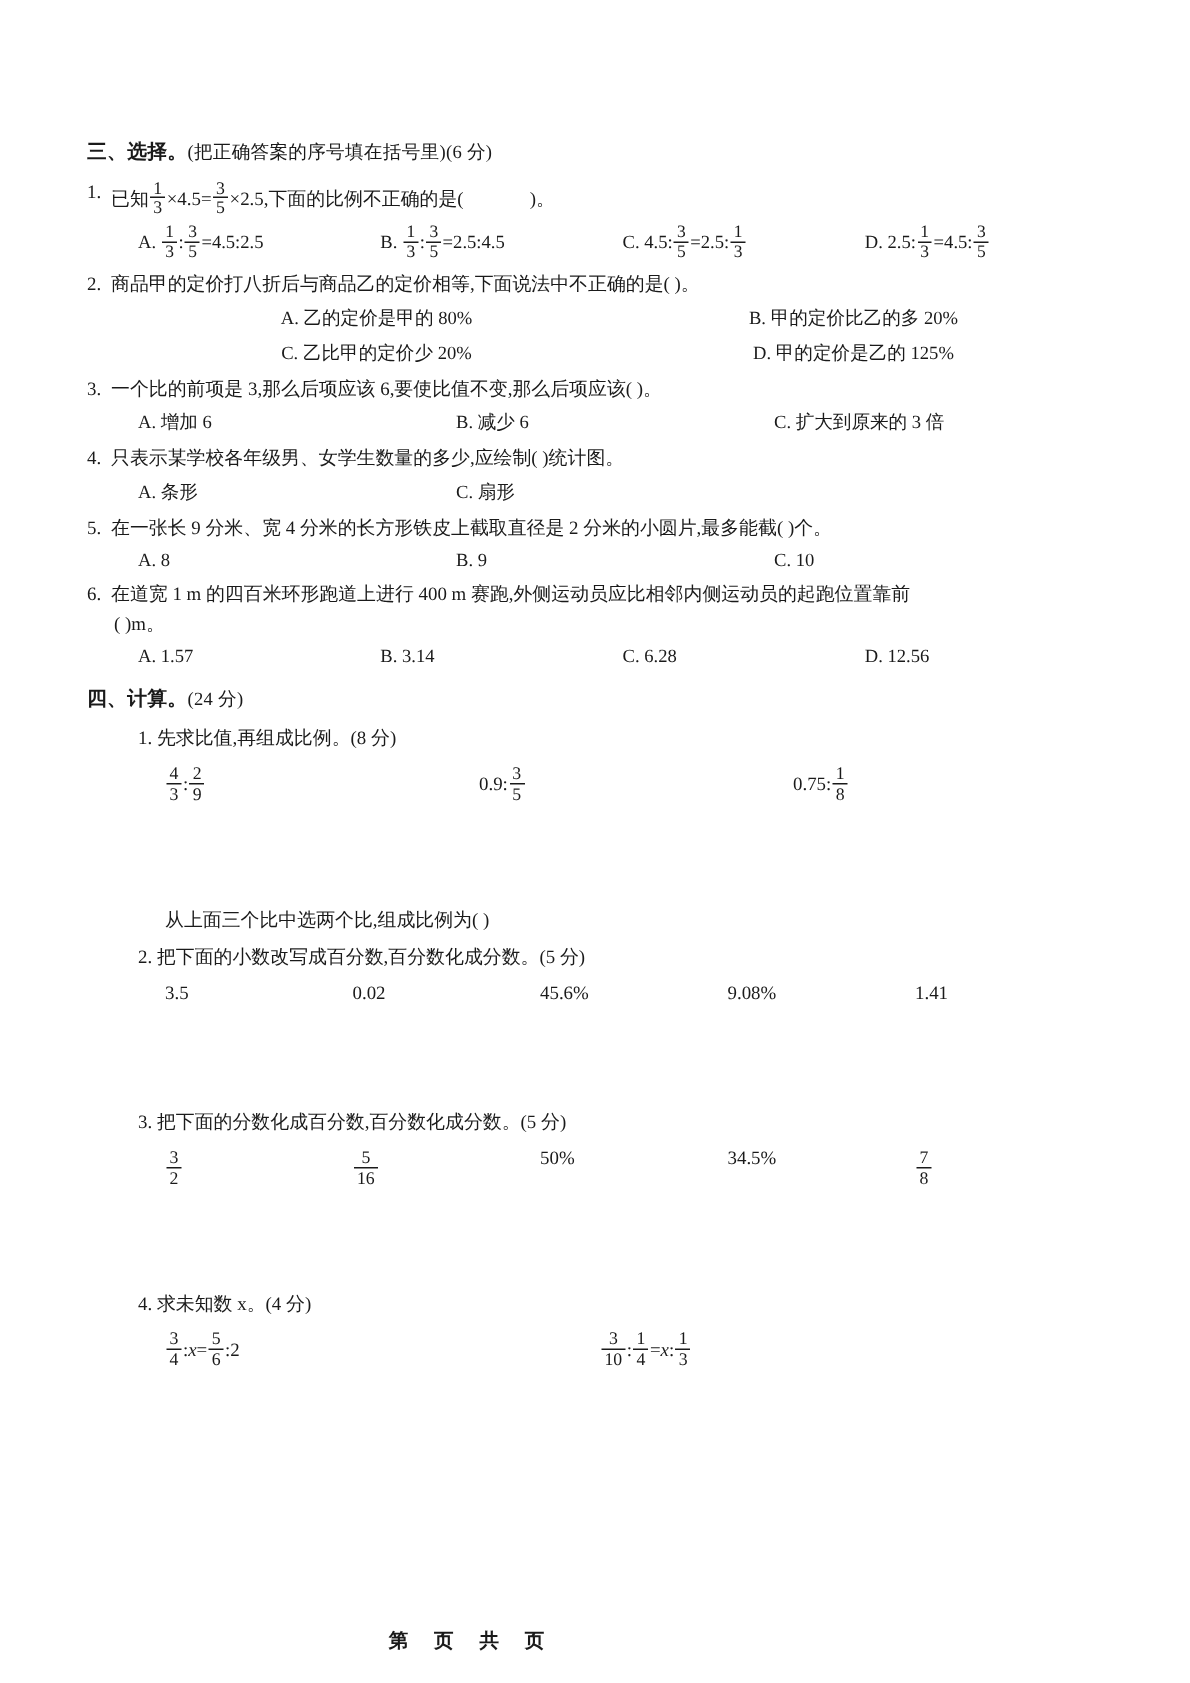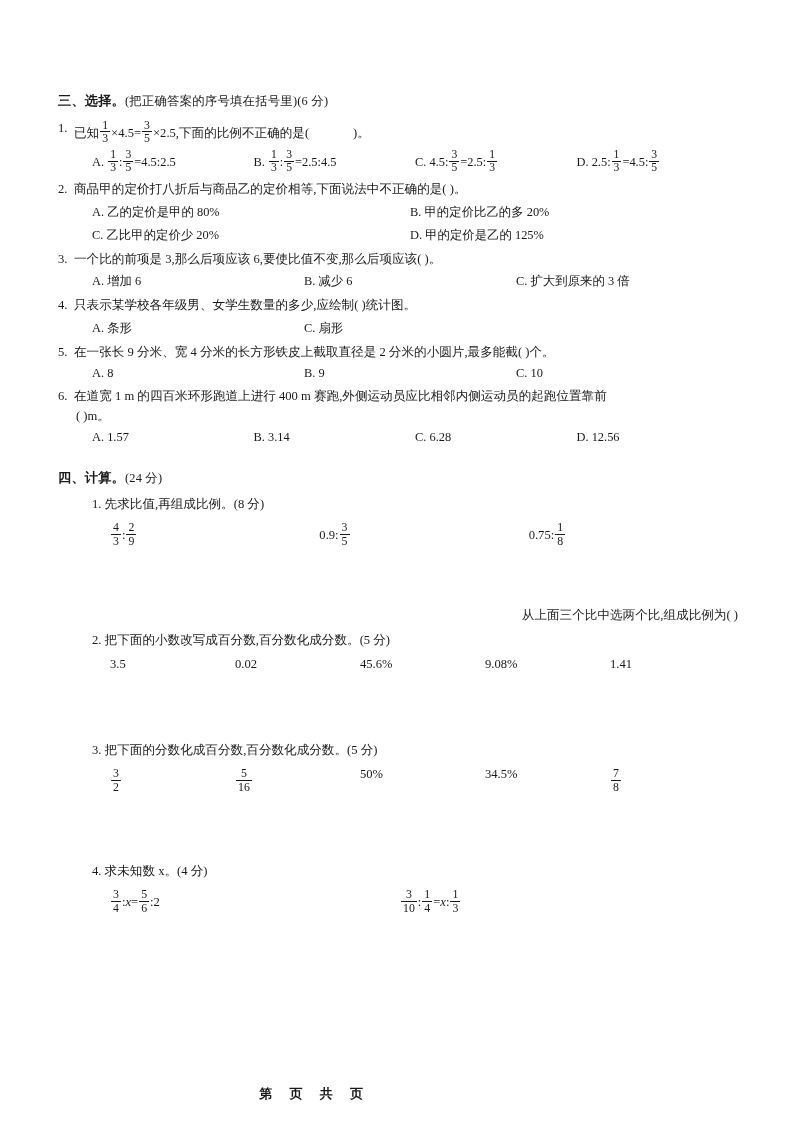--- a/index.html
+++ b/index.html
@@ -46,62 +46,61 @@
     left: 0;
     top: 0;
   }
   .opts {
     font-size: 12.4px;
     padding-left: 34px;
     display: flex;
     margin: 2px 0 6px 0;
   }
   .opts.three .op { width: 212px; }
-  .opts.two .op { width: 318px; }
+  .opts.two .op { width: 318px; text-align: center; }
   .opts.four .op { width: 166px; }
   .op { white-space: nowrap; }
   
   .frac {
     display: inline-block;
     vertical-align: -0.48em;
     text-align: center;
     font-size: 0.94em;
     line-height: 1.05;
     margin: 0 1px;
   }
   .frac .n { display: block; padding: 0 2px; }
   .frac .d { display: block; border-top: 1px solid #1a1a1a; padding: 0 2px; }
   .blank-par {
     display: inline-block;
     min-width: 44px;
   }
   .gap-xl { height: 54px; }
   .gap-xxl { height: 62px; }
   .sec2-head {
-    margin-top: 24px;
+    margin-top: 12px;
   }
   .sub {
     font-size: 12.6px;
     padding-left: 34px;
     margin: 8px 0 0 0;
   }
   .row-items {
     display: flex;
     padding-left: 52px;
     font-size: 12.6px;
     margin-top: 8px;
   }
   .row-items.c3 .it { width: 215px; }
   .row-items.c5 .it { width: 125px; }
   .row-items.eq .it { width: 290px; }
   .note-line {
     font-size: 12.6px;
     padding-left: 52px;
-    margin-top: 6px;
-    text-align: right;
+    margin-top: 16px;
   }
   .footer {
     position: absolute;
     left: 0;
     top: 1085px;
     width: 629px;
     text-align: center;
     font-size: 13px;
     letter-spacing: 7px;
     font-weight: bold;

